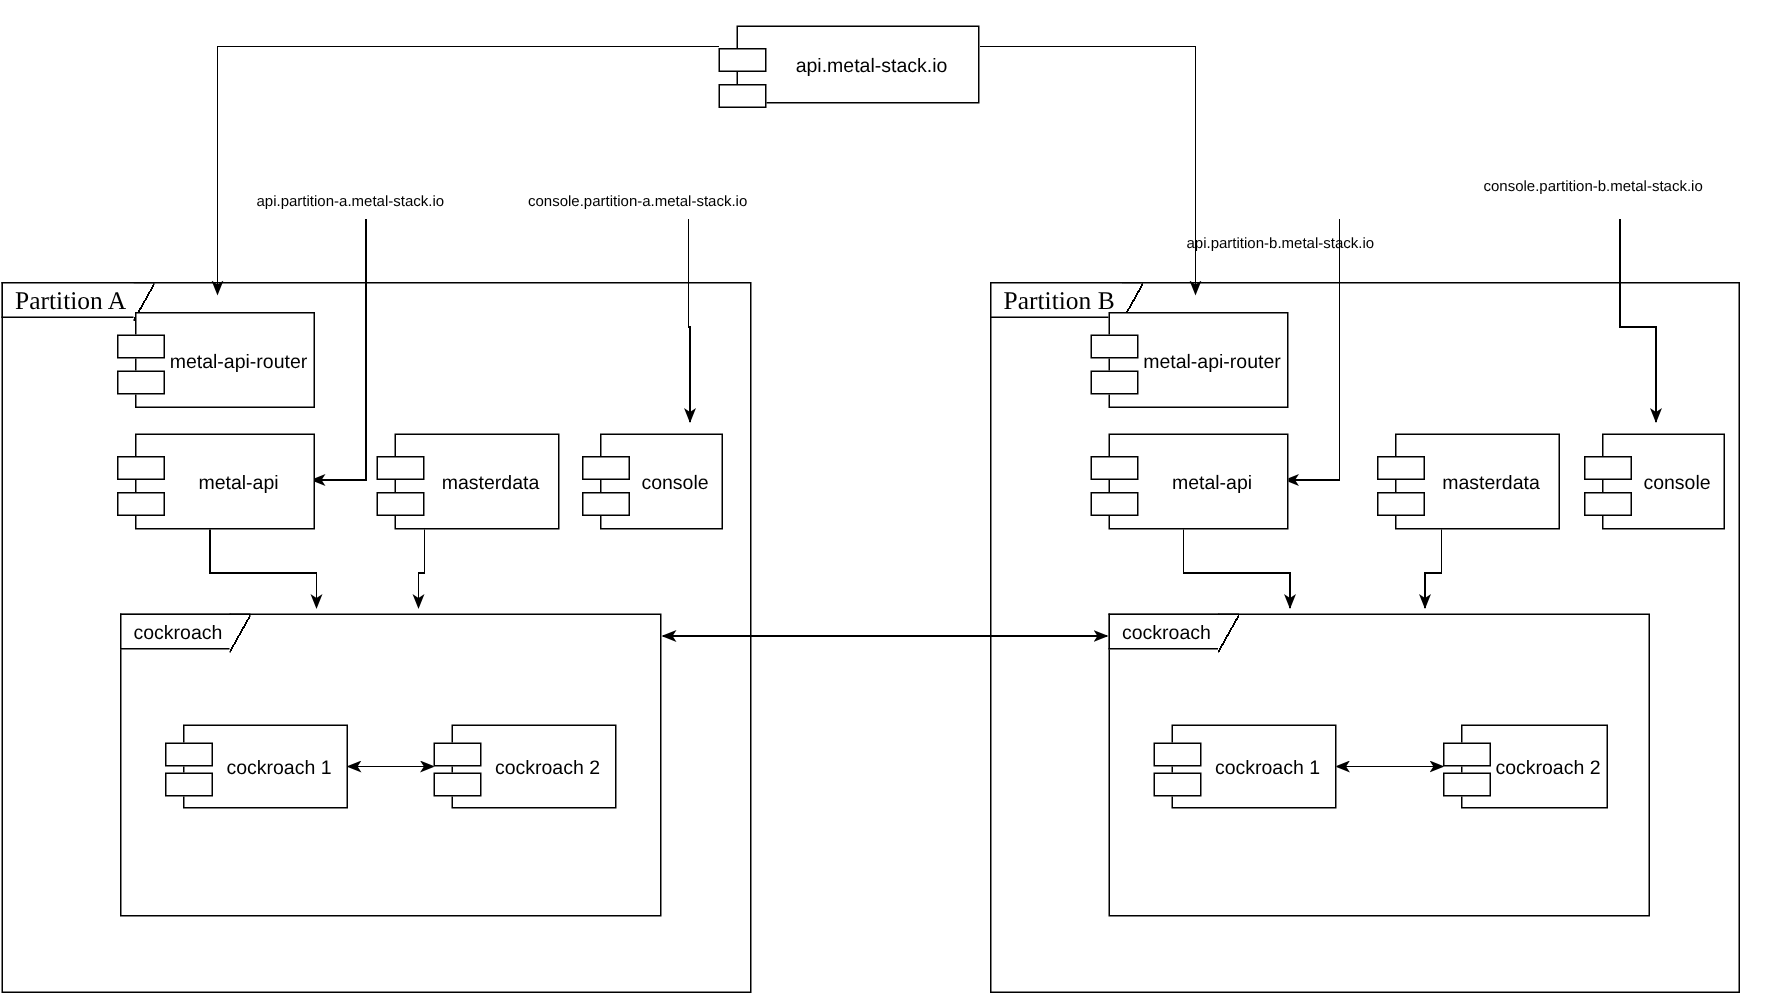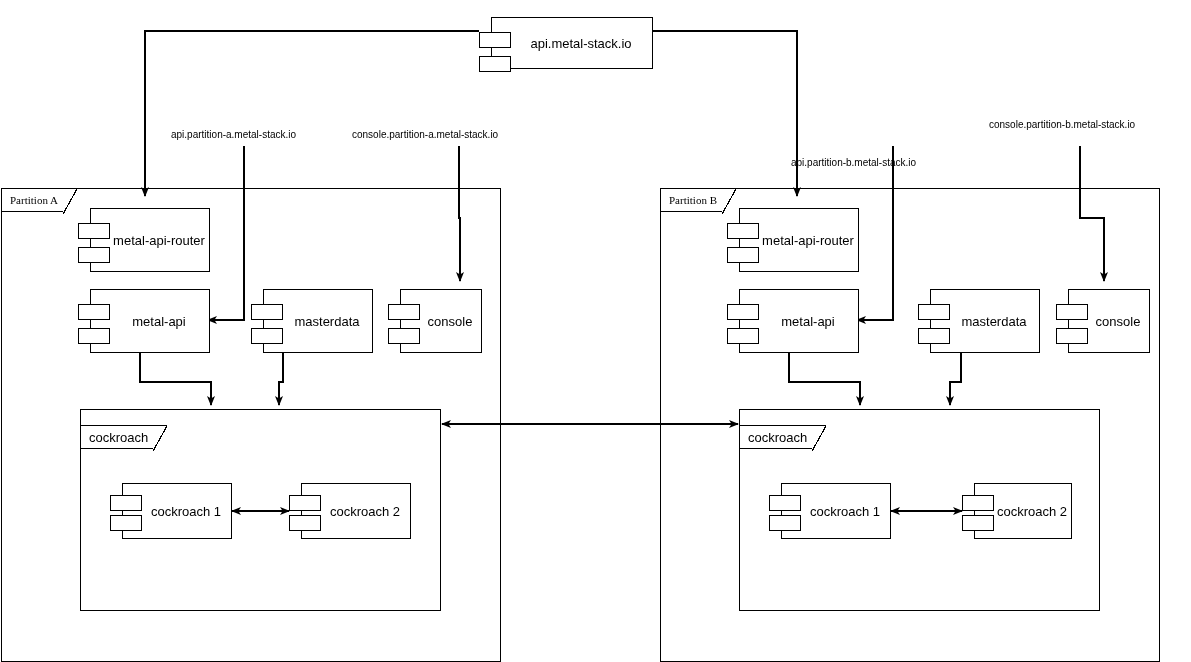--- a/index.html
+++ b/index.html
@@ -54,28 +54,27 @@
     width: 14px;
     height: 25px;
     background:
       linear-gradient(to bottom right, #ffffff 0%, #ffffff calc(50% - 0.6px),
         #000000 calc(50% - 0.6px), #000000 calc(50% + 0.6px),
         transparent calc(50% + 0.6px), transparent 100%);
     border-top: 1px solid #000000;
   }
   .frame-label.serif {
     font-family: "Liberation Serif", serif;
-    font-size: 11px;
+    font-size: 17px;
     color: #000000;
   }
   .frame-label.sans {
     font-family: "Liberation Sans", sans-serif;
     font-size: 13px;
     color: #000000;
-    margin-top: 16px;
   }
   
   .component {
     position: absolute;
     box-sizing: border-box;
   }
   .component .body {
     position: absolute;
     left: 12px;
     top: 0;

